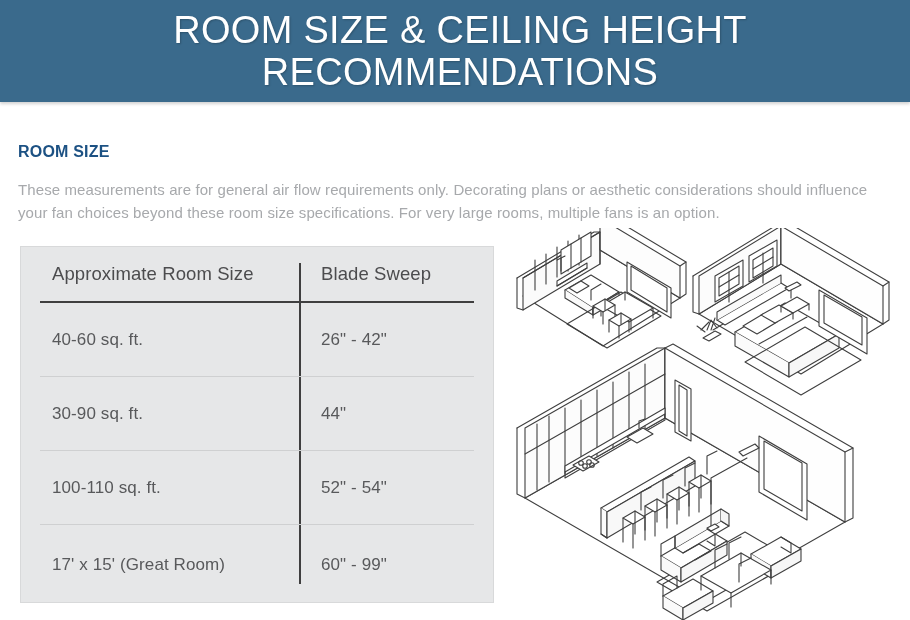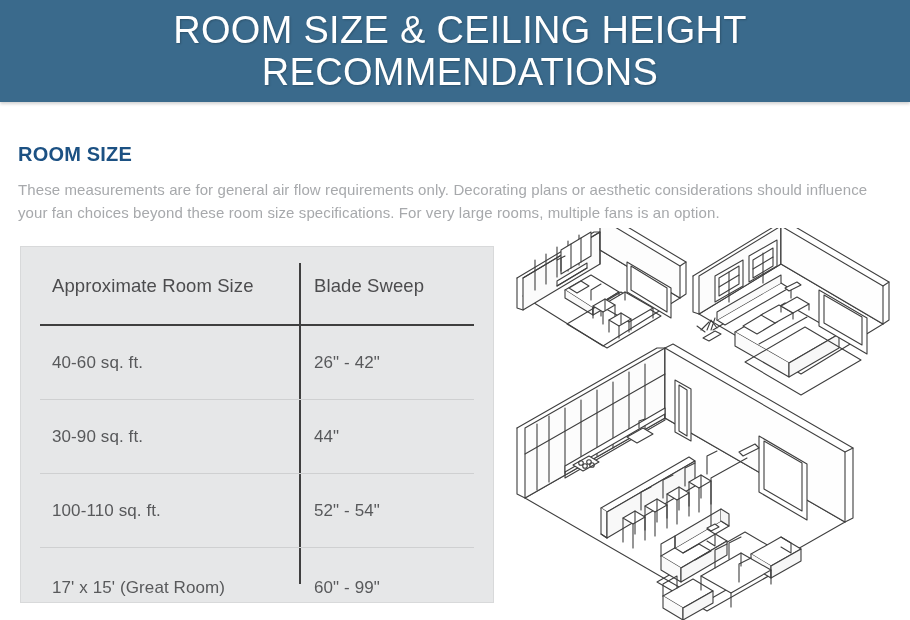--- a/index.html
+++ b/index.html
@@ -39,21 +39,21 @@
     text-shadow: 1px 1px 2px rgba(0,0,0,0.22);
     font-family: "Liberation Sans", sans-serif;
     margin-left: 10px;
   }
 
   
   .section-heading {
     position: absolute;
     left: 18px;
     top: 143px;
-    font-size: 20px;
+    font-size: 16px;
     font-weight: bold;
     color: #1c5183;
     letter-spacing: 0.2px;
   }
   .section-intro {
     position: absolute;
     left: 18px;
     top: 178px;
     width: 878px;
     font-size: 15px;
@@ -92,21 +92,21 @@
     left: 0;
     top: 0;
     width: 100%;
   }
   .trow {
     display: flex;
     align-items: center;
     box-sizing: border-box;
   }
   .thead {
-    height: 79px;
+    height: 56px;
     border-bottom: 2px solid #3f3f3f;
     margin: 0 19px 0 19px;
   }
   .thead .cell {
     font-size: 18.5px;
     color: #4c4c4e;
   }
   .tbody-row {
     height: 74px;
     border-bottom: 1px solid #cfd0d1;
@@ -121,21 +121,21 @@
     font-size: 17px;
     color: #58595b;
     letter-spacing: 0.1px;
   }
   .cell.col-a {
     width: 259px;
     padding-left: 12px;
     flex: 0 0 259px;
   }
   .cell.col-b {
-    padding-left: 15px;
+    padding-left: 22px;
     flex: 1 1 auto;
   }
   .cell .line2 {
     display: block;
   }
   .cell .line1 {
     display: block;
   }
 
   

